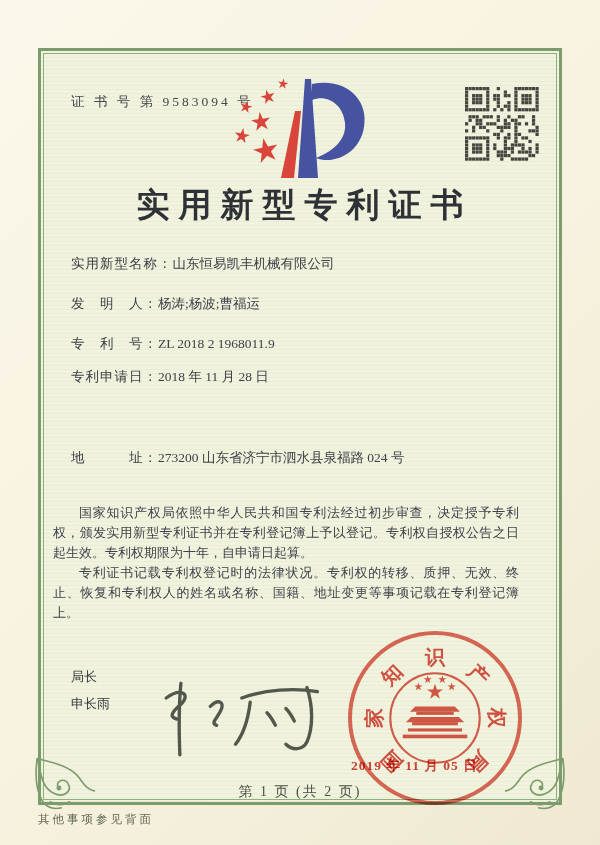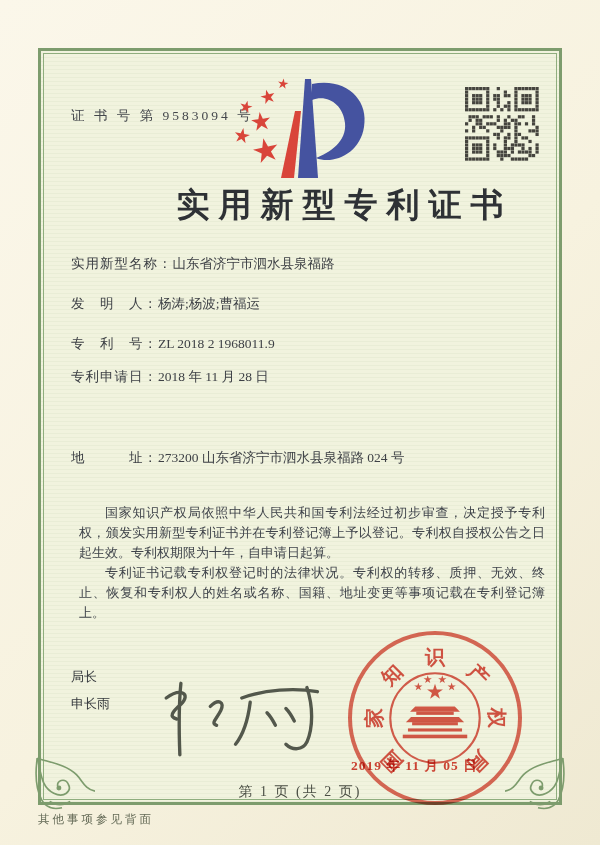--- a/index.html
+++ b/index.html
@@ -17,40 +17,39 @@
       repeating-linear-gradient(0deg, rgba(125,156,109,0.07) 0 1px, rgba(0,0,0,0) 1px 4px),
       #f1f3de;
     box-sizing:border-box;
   }
   .frame-inner{
     position:absolute;inset:2px;border:1px solid #8fae7e;pointer-events:none;
   }
   .cert-no{
     position:absolute;left:30px;top:42px;font-size:13.5px;letter-spacing:3px;color:#44474c;
     white-space:nowrap;
-    margin-top:14px;
   }
   .logo{
     position:absolute;left:50%;top:24px;transform:translateX(-50%);
     width:150px;height:110px;
   }
   .qr{
     position:absolute;right:20px;top:36px;width:74px;height:74px;
   }
   .title{
     position:absolute;left:0;top:132px;width:100%;text-align:center;
     font-size:33px;font-weight:600;letter-spacing:9px;color:#2e3135;
-    text-indent:9px;white-space:nowrap;margin-left:40px;
+    text-indent:9px;white-space:nowrap;
   }
   .field-row{position:absolute;left:30px;font-size:13.5px;white-space:nowrap;color:#3e4146;}
   .field-row .lbl{letter-spacing:1px;}
   .grant-row{position:absolute;left:30px;top:424px;font-size:13.5px;white-space:nowrap;color:#3e4146;}
   .grant-row .g2{margin-left:46px;}
   .paras{
-    position:absolute;left:38px;top:452px;width:466px;
+    position:absolute;left:12px;top:452px;width:466px;
     font-size:13px;line-height:20px;text-align:justify;color:#3f434a;
   }
   .paras p{margin:0;text-indent:2em;}
   .sig-block{position:absolute;left:30px;top:612px;font-size:13px;color:#34383c;line-height:27px;}
   .autograph{position:absolute;left:100px;top:626px;width:210px;height:84px;}
   .seal{
     position:absolute;left:307px;top:580px;width:174px;height:174px;
     border:4.5px solid rgba(218,74,60,0.82);border-radius:50%;
     mix-blend-mode:multiply;box-sizing:border-box;
   }
@@ -329,21 +328,21 @@
             <rect x="51" y="68" width="3.1" height="3.1"></rect>
             <rect x="54.4" y="68" width="3.1" height="3.1"></rect>
             <rect x="57.8" y="68" width="3.1" height="3.1"></rect>
           </g>
         </svg>
     </div>
 
     <div class="title">实用新型专利证书</div>
 
     <div class="field-row" style="top:204px">
-      <span class="lbl">实用新型名称：</span><span class="val">山东省济宁市泗水县泉福路</span>
+      <span class="lbl">实用新型名称：</span><span class="val">山东恒易凯丰机械有限公司</span>
     </div>
     <div class="field-row" style="top:244px">
       <span class="lbl">发　明　人：</span><span class="val">杨涛;杨波;曹福运</span>
     </div>
     <div class="field-row" style="top:284px">
       <span class="lbl">专　利　号：</span><span class="val">ZL 2018 2 1968011.9</span>
     </div>
     <div class="field-row" style="top:317px">
       <span class="lbl">专利申请日：</span><span class="val">2018 年 11 月 28 日</span>
     </div>

